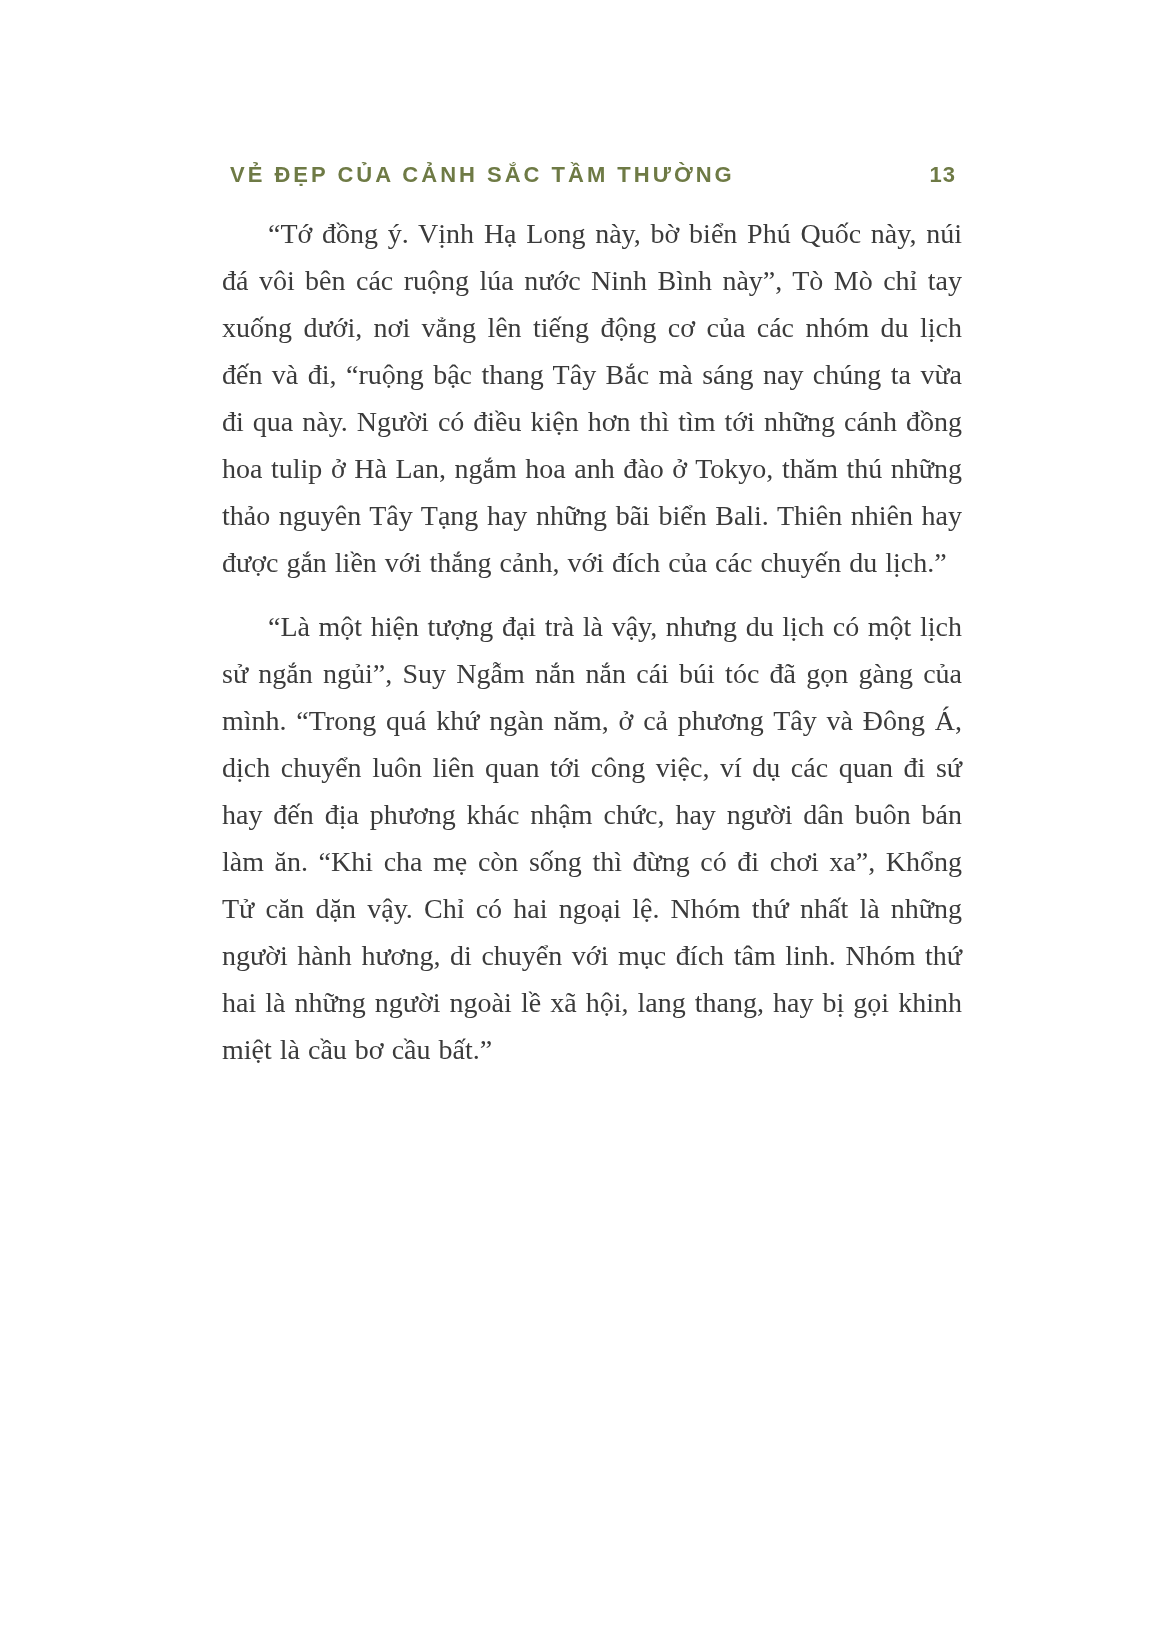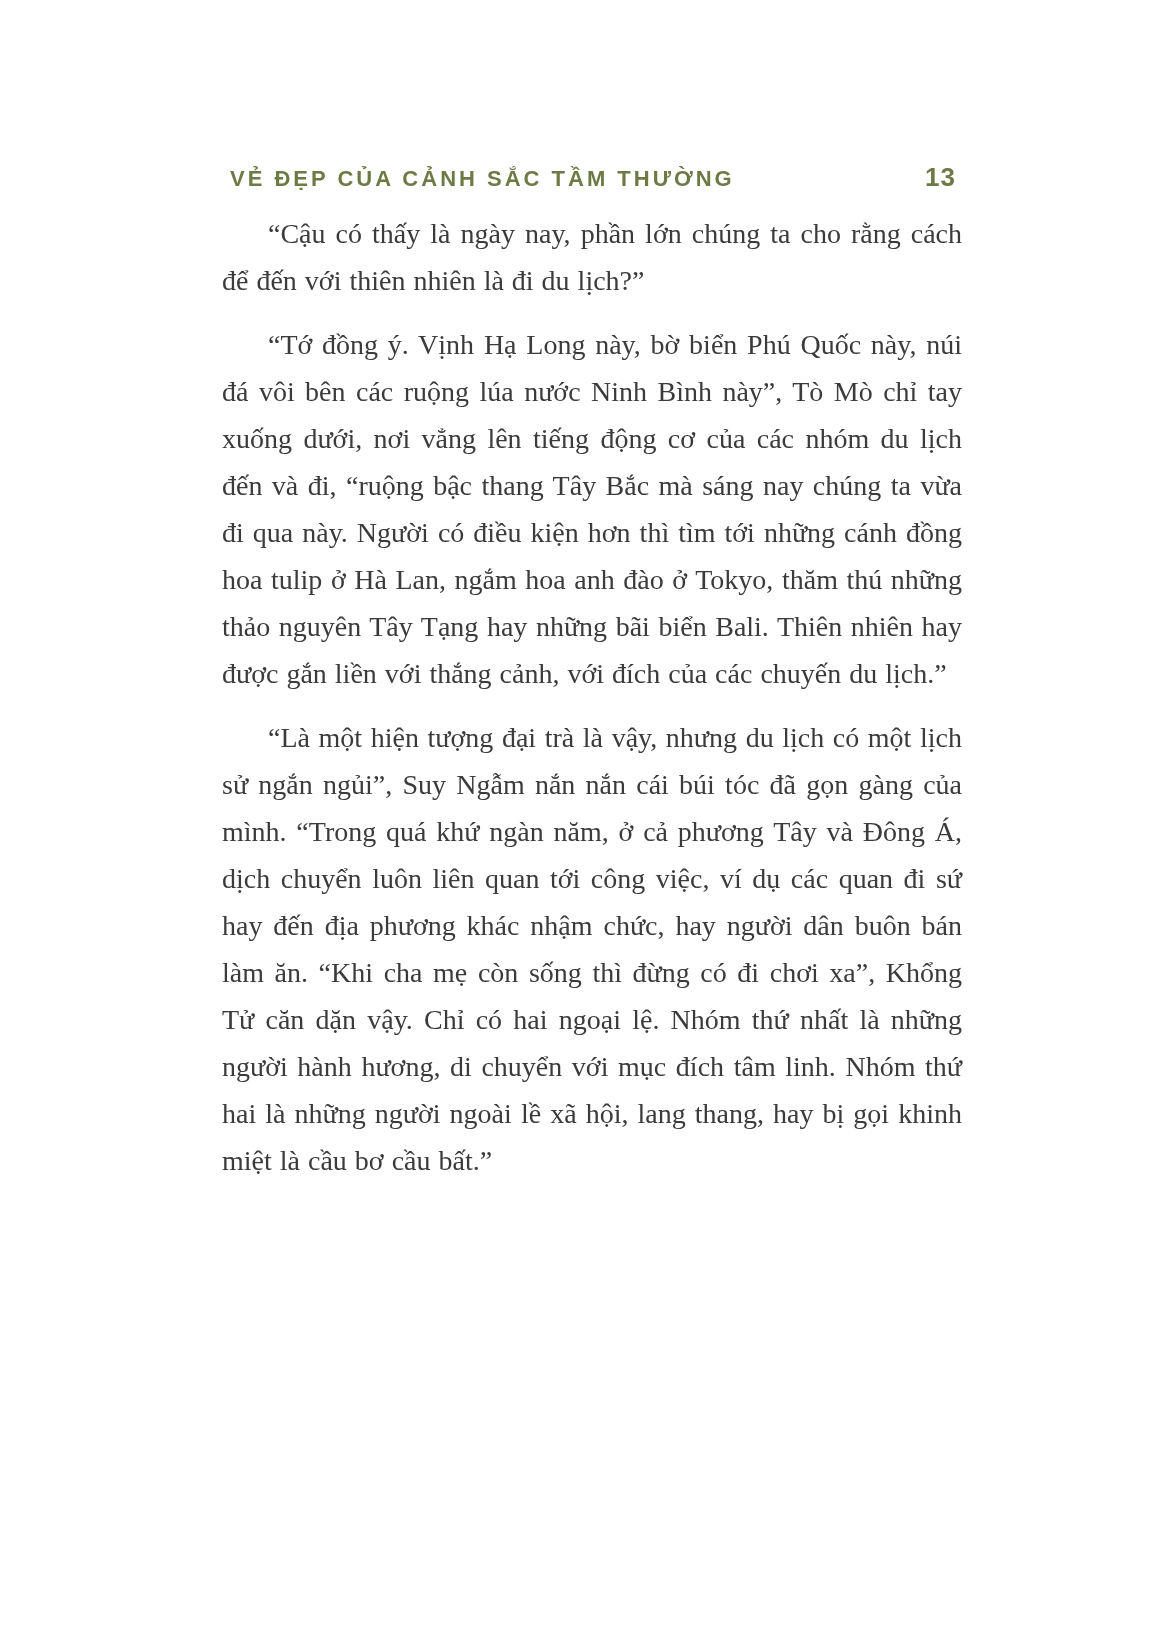--- a/index.html
+++ b/index.html
@@ -24,21 +24,21 @@
   }
   .running-title {
     color: #6e7a45;
     font-size: 22px;
     font-weight: 700;
     letter-spacing: 3px;
     text-transform: uppercase;
   }
   .page-number {
     color: #6e7a45;
-    font-size: 26px;
+    font-size: 22px;
     font-weight: 700;
     letter-spacing: 1px;
   }
   .content {
     position: absolute;
     top: 178px;
     left: 190px;
     right: 212px;
     color: #3b3b3b;
   }
@@ -56,18 +56,17 @@
 <body>
 
 <div class="page">
 
   <div class="page-header">
     <span class="running-title">VẺ ĐẸP CỦA CẢNH SẮC TẦM THƯỜNG</span>
     <span class="page-number">13</span>
   </div>
 
   <div class="content">
-    <p>“Cậu có thấy là ngày nay, phần lớn chúng ta cho rằng cách để đến với thiên nhiên là đi du lịch?”</p>
     <p>“Tớ đồng ý. Vịnh Hạ Long này, bờ biển Phú Quốc này, núi đá vôi bên các ruộng lúa nước Ninh Bình này”, Tò Mò chỉ tay xuống dưới, nơi vẳng lên tiếng động cơ của các nhóm du lịch đến và đi, “ruộng bậc thang Tây Bắc mà sáng nay chúng ta vừa đi qua này. Người có điều kiện hơn thì tìm tới những cánh đồng hoa tulip ở Hà Lan, ngắm hoa anh đào ở Tokyo, thăm thú những thảo nguyên Tây Tạng hay những bãi biển Bali. Thiên nhiên hay được gắn liền với thắng cảnh, với đích của các chuyến du lịch.”</p>
     <p>“Là một hiện tượng đại trà là vậy, nhưng du lịch có một lịch sử ngắn ngủi”, Suy Ngẫm nắn nắn cái búi tóc đã gọn gàng của mình. “Trong quá khứ ngàn năm, ở cả phương Tây và Đông Á, dịch chuyển luôn liên quan tới công việc, ví dụ các quan đi sứ hay đến địa phương khác nhậm chức, hay người dân buôn bán làm ăn. “Khi cha mẹ còn sống thì đừng có đi chơi xa”, Khổng Tử căn dặn vậy. Chỉ có hai ngoại lệ. Nhóm thứ nhất là những người hành hương, di chuyển với mục đích tâm linh. Nhóm thứ hai là những người ngoài lề xã hội, lang thang, hay bị gọi khinh miệt là cầu bơ cầu bất.”</p>
   </div>
 
 </div>
 
 </body></html>

